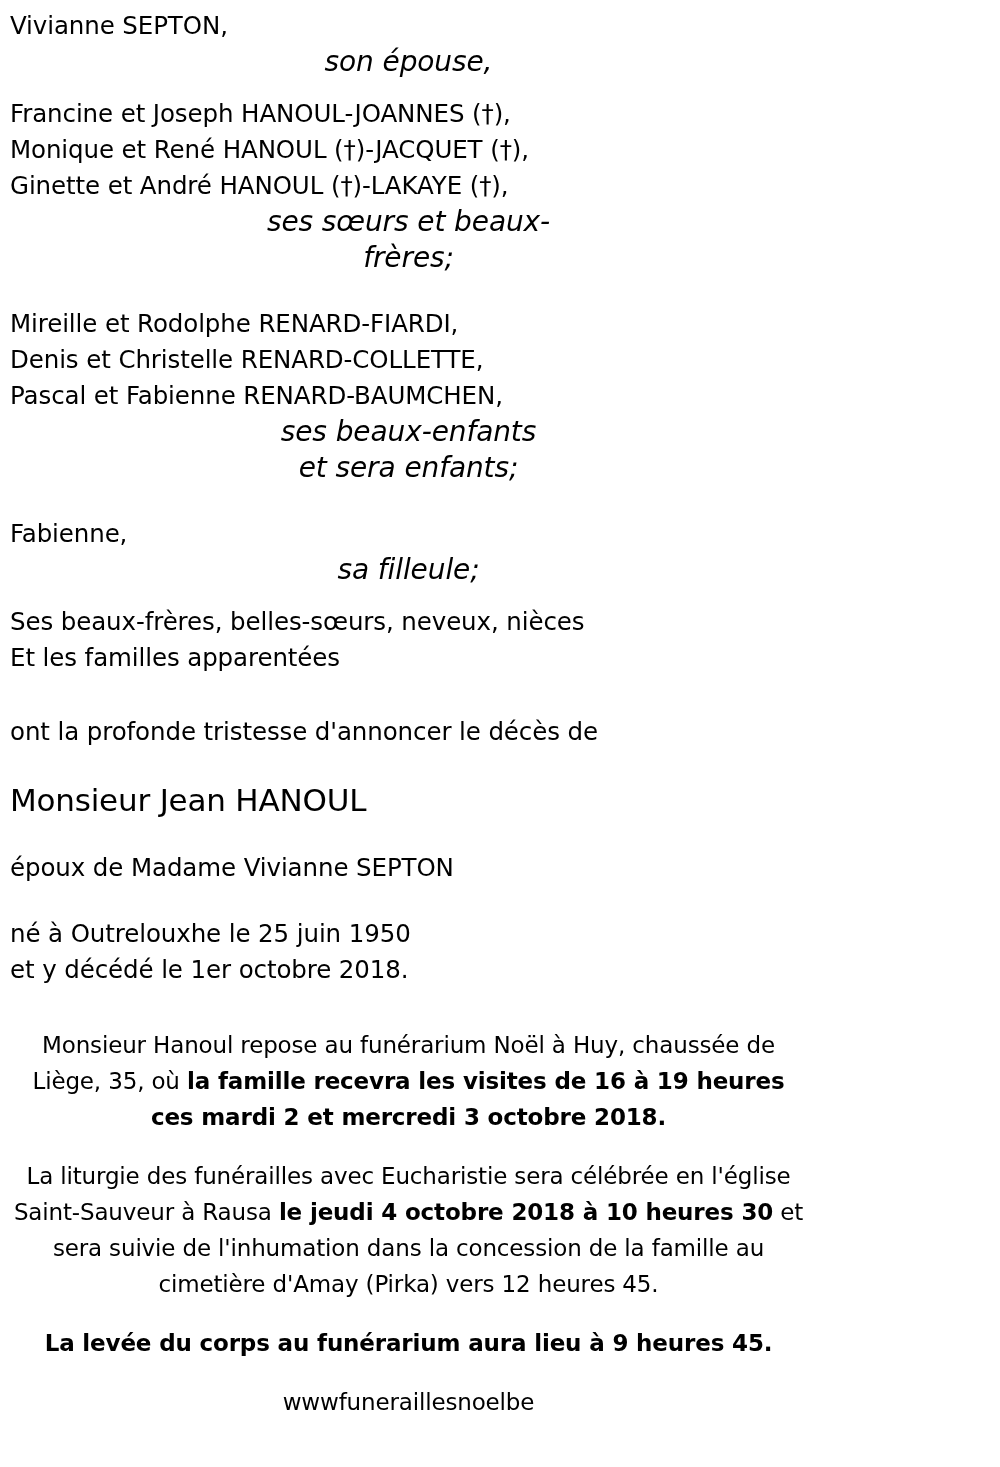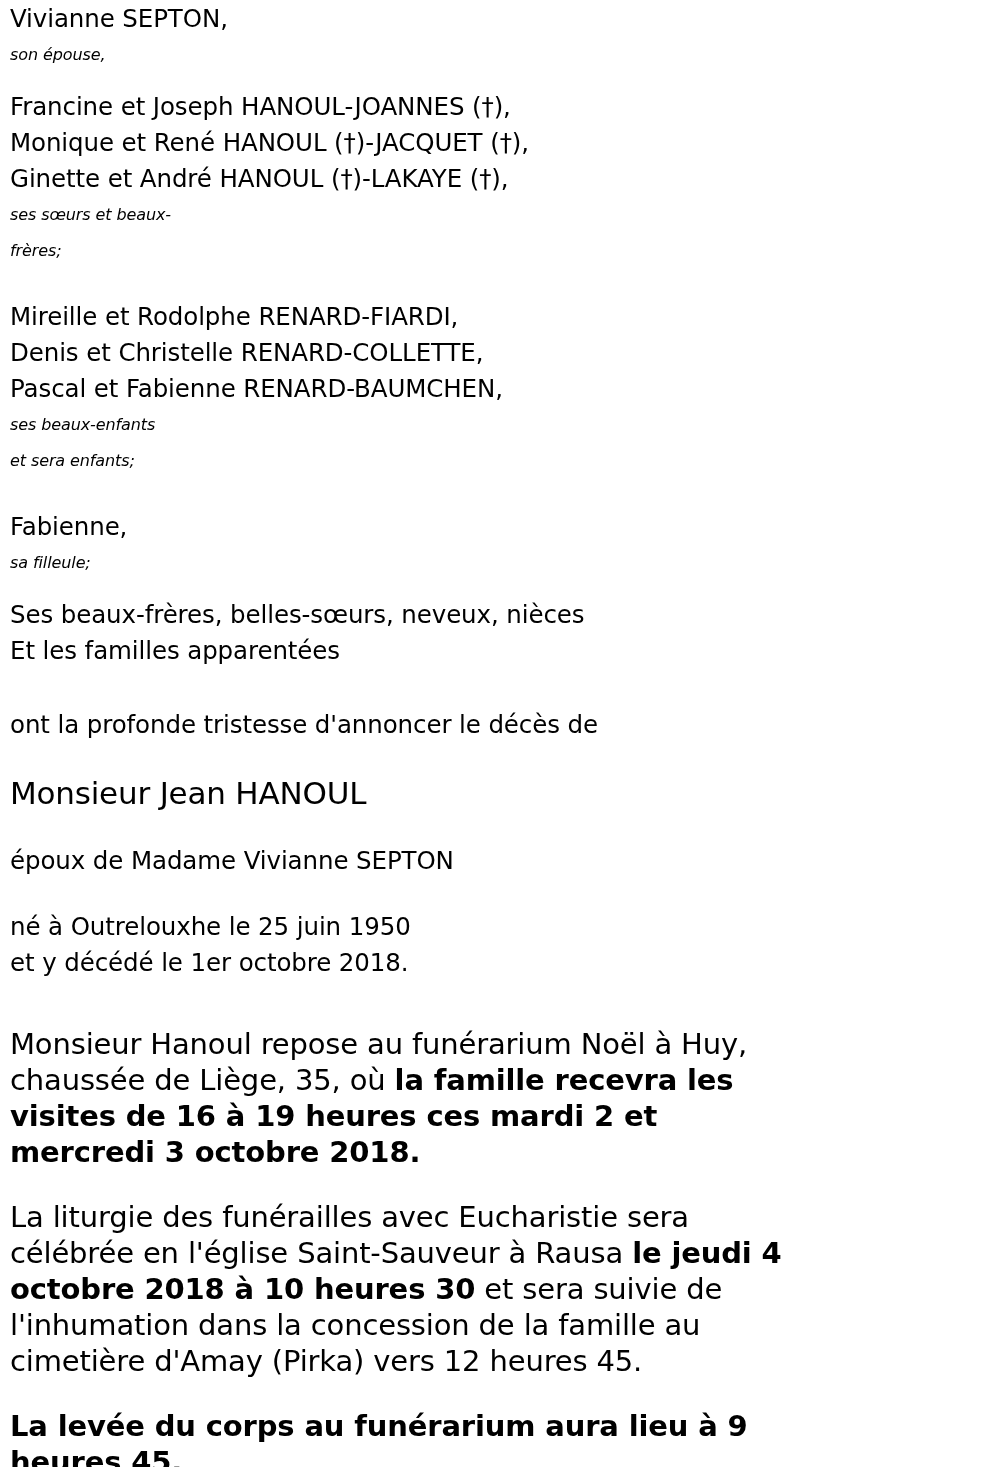--- a/index.html
+++ b/index.html
@@ -13,50 +13,50 @@
     height: 1467px;
     font-family: "DejaVu Sans", "Liberation Sans", sans-serif;
     color: #000000;
     -webkit-font-smoothing: antialiased;
   }
   .page {
     position: relative;
     width: 817px;
     height: 1467px;
     box-sizing: border-box;
-    padding: 1px 10px;
+    padding: 8px 10px;
     overflow: hidden;
   }
   .line {
     font-size: 24.5px;
     line-height: 36px;
     letter-spacing: -0.1px;
     white-space: pre-wrap;
   }
   .rel {
     font-style: italic;
-    font-size: 16px;
+    font-size: 28px;
     line-height: 36px;
-    text-align: left;
+    text-align: center;
     letter-spacing: -0.1px;
   }
   .spacer-sm { height: 16px; }
   .spacer-md { height: 30px; }
   .spacer-lg { height: 38px; }
   .deceased-name {
     font-size: 31px;
     line-height: 40px;
     font-weight: normal;
     letter-spacing: -0.2px;
   }
   .para {
-    font-size: 29px;
+    font-size: 23px;
     line-height: 36px;
     letter-spacing: -0.15px;
-    text-align: left;
+    text-align: center;
   }
   .para b, .line b { font-weight: bold; }
 </style>
 </head>
 <body>
 
 <div class="page">
 
   <div>
     <div class="line">Vivianne SEPTON,</div>

